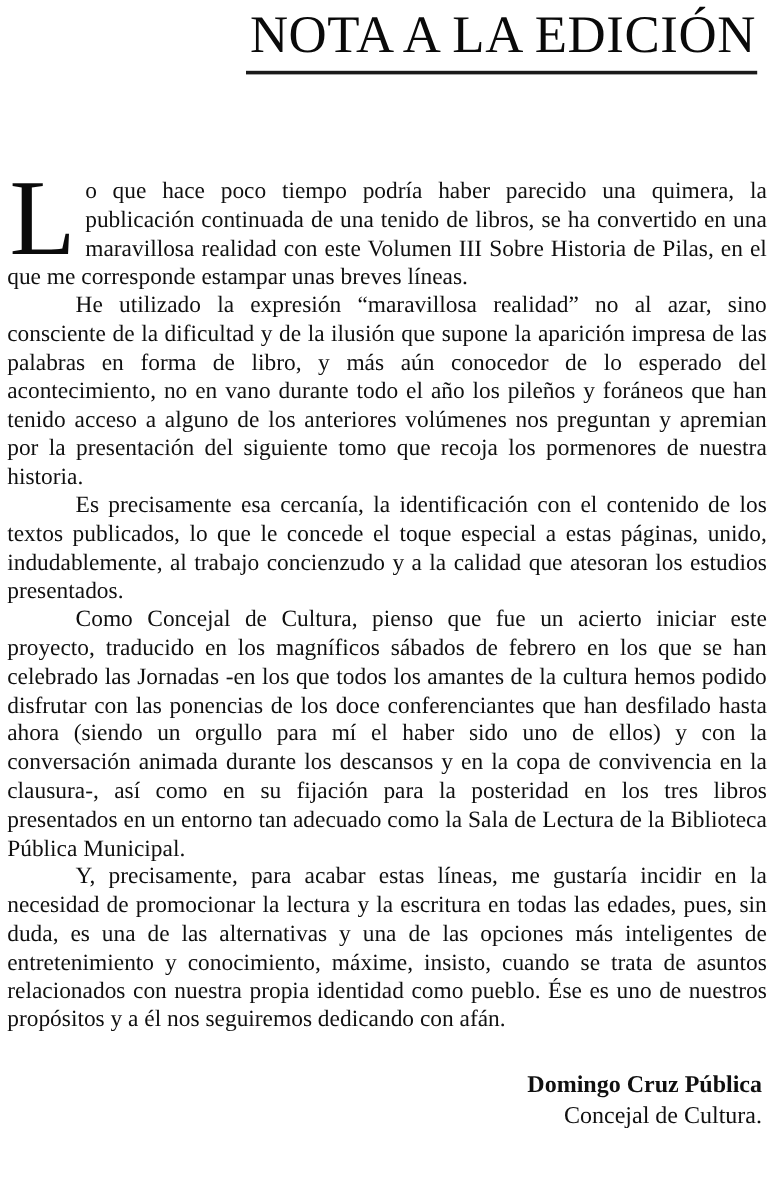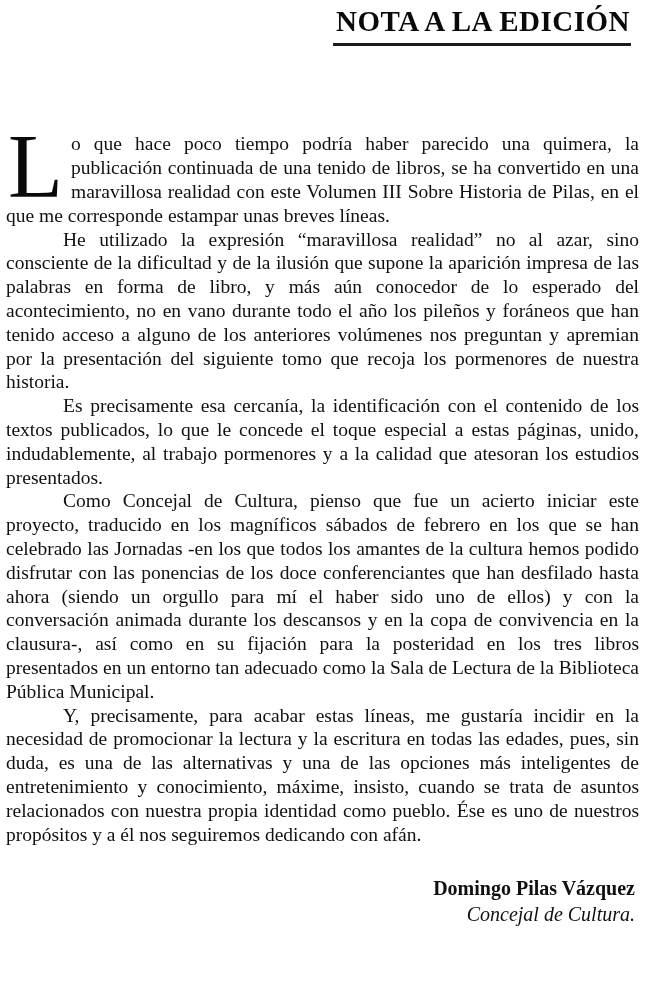--- a/index.html
+++ b/index.html
@@ -20,22 +20,22 @@
   }
   
   .title-row {
     text-align: right;
     padding: 6px 14px 0 0;
   }
   .page-title {
     display: inline-block;
     margin: 0;
     font-family: "Liberation Serif", serif;
-    font-size: 29px;
-    font-weight: 700;
+    font-size: 44px;
+    font-weight: 400;
     letter-spacing: 0.5px;
     line-height: 1.05;
     color: #0a0a0a;
     border-bottom: 3px solid #1a1a1a;
     padding: 0 1px 7px 3px;
   }
   
   .note-body {
     margin: 86px 6px 0 6px;
     text-align: justify;
@@ -64,38 +64,38 @@
   .it { }
   
   .signature {
     margin: 30px 10px 0 0;
     text-align: right;
     font-size: 20px;
     line-height: 25.5px;
     color: #101010;
   }
   .sig-name { font-weight: 700; }
-  .sig-role, .sig-org { font-style: italic; }
+  .sig-role, .sig-org { }
 </style>
 </head>
 <body>
 
 <div class="page">
 
   <div class="title-row">
     <h1 class="page-title">NOTA A LA EDICIÓN</h1>
   </div>
 
   <main class="note-body">
 
   <p class="para first"><span class="dropcap">L</span><span>o que hace poco tiempo podría haber parecido una quimera, la publicación continuada de una tenido de libros, se ha convertido en una maravillosa realidad con este Volumen III </span><span class="it">Sobre Historia de Pilas</span><span>, en el que me corresponde estampar unas breves líneas.</span></p>
       <p class="para"><span>He utilizado la expresión “maravillosa realidad” no al azar, sino consciente de la dificultad y de la ilusión que supone la aparición impresa de las palabras en forma de libro, y más aún conocedor de lo esperado del acontecimiento, no en vano durante todo el año los pileños y foráneos que han tenido acceso a alguno de los anteriores volúmenes nos preguntan y apremian por la presentación del siguiente tomo que recoja los pormenores de nuestra historia.</span></p>
-      <p class="para"><span>Es precisamente esa cercanía, la identificación con el contenido de los textos publicados, lo que le concede el toque especial a estas páginas, unido, indudablemente, al trabajo pormenores y a la calidad que atesoran los estudios presentados.</span></p>
+      <p class="para"><span>Es precisamente esa cercanía, la identificación con el contenido de los textos publicados, lo que le concede el toque especial a estas páginas, unido, indudablemente, al trabajo concienzudo y a la calidad que atesoran los estudios presentados.</span></p>
       <p class="para"><span>Como Concejal de Cultura, pienso que fue un acierto iniciar este proyecto, traducido en los magníficos sábados de febrero en los que se han celebrado las Jornadas -en los que todos los amantes de la cultura hemos podido disfrutar con las ponencias de los doce conferenciantes que han desfilado hasta ahora (siendo un orgullo para mí el haber sido uno de ellos) y con la conversación animada durante los descansos y en la copa de convivencia en la clausura-, así como en su fijación para la posteridad en los tres libros presentados en un entorno tan adecuado como la Sala de Lectura de la Biblioteca Pública Municipal.</span></p>
       <p class="para"><span>Y, precisamente, para acabar estas líneas, me gustaría incidir en la necesidad de promocionar la lectura y la escritura en todas las edades, pues, sin duda, es una de las alternativas y una de las opciones más inteligentes de entretenimiento y conocimiento, máxime, insisto, cuando se trata de asuntos relacionados con nuestra propia identidad como pueblo. Ése es uno de nuestros propósitos y a él nos seguiremos dedicando con afán.</span></p>
     </main>
 
   <div class="signature">
-    <div class="sig-name">Domingo Pilas Vázquez</div>
+    <div class="sig-name">Domingo Cruz Pública</div>
     <div class="sig-role">Concejal de Cultura.</div>
   </div>
 
 </div>
 
 </body></html>

